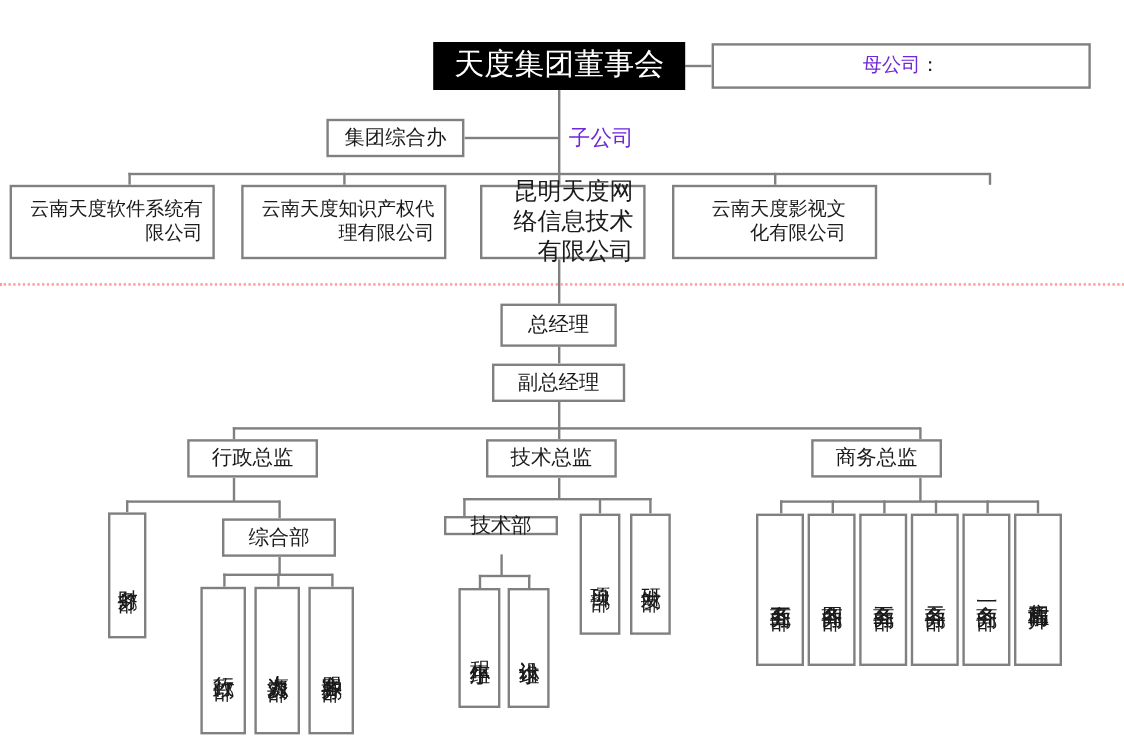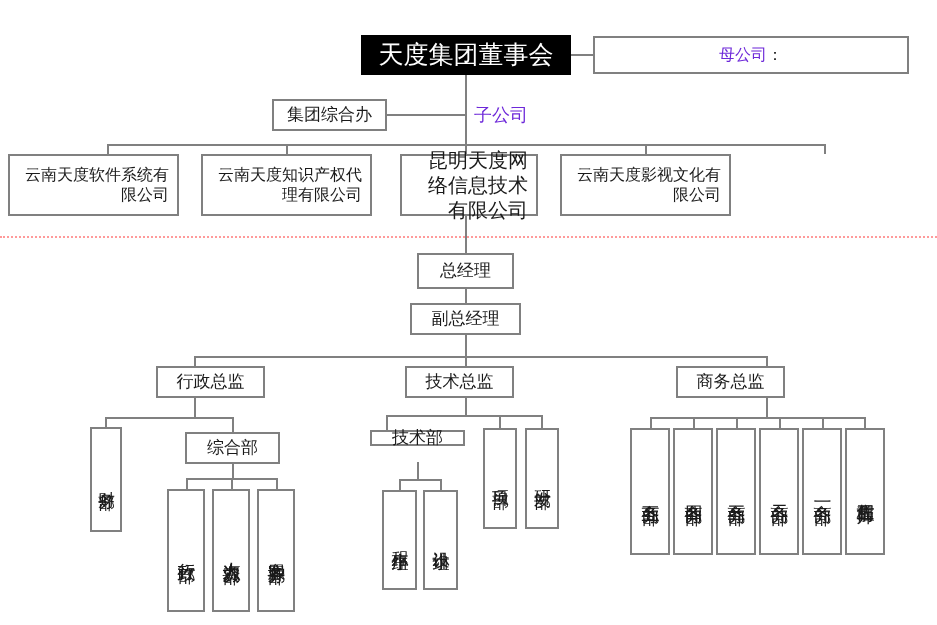--- a/index.html
+++ b/index.html
@@ -58,21 +58,21 @@
 
   <div class="box" style="left:8px;top:154px;width:171px;height:62px;font-size:16px;padding:0 8px;">
     <span>云南天度软件系统有限公司</span>
   </div>
   <div class="box" style="left:201px;top:154px;width:171px;height:62px;font-size:16px;padding:0 8px;">
     <span>云南天度知识产权代理有限公司</span>
   </div>
   <div class="box" style="left:380px;top:154px;width:138px;height:62px;font-size:20px;padding:0 8px;margin-left:20px;">
     <span>昆明天度网络信息技术有限公司</span>
   </div>
-  <div class="box" style="left:560px;top:154px;width:171px;height:62px;font-size:16px;padding:0 8px;">
+  <div class="box" style="left:560px;top:154px;width:171px;height:62px;font-size:16px;padding:0 24px;">
     <span>云南天度影视文化有限公司</span>
   </div>
 
   <div class="line v" style="left:465px;top:216px;height:38px;"></div>
 
   <div class="divider" style="top:236px;"></div>
 
   <div class="box" style="left:417px;top:253px;width:97px;height:36px;font-size:17px;">
     <span>总经理</span>
   </div>

